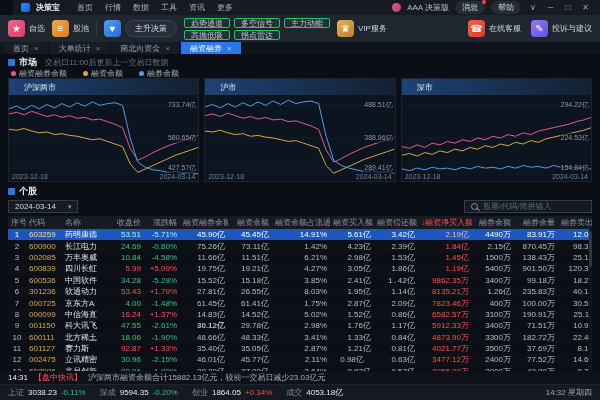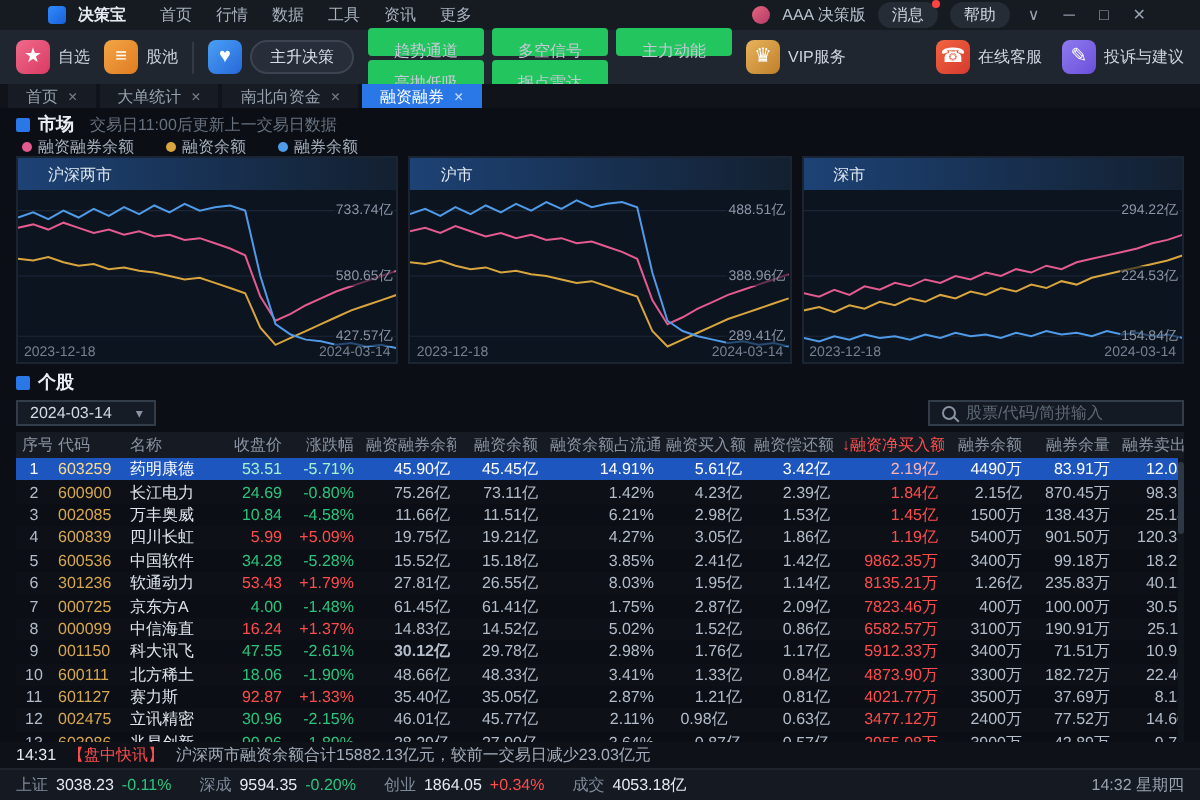--- a/index.html
+++ b/index.html
@@ -1,21 +1,21 @@
 <!DOCTYPE html>
 <html><head>
 <meta charset="utf-8">
 <style>
   * { box-sizing: border-box; margin: 0; padding: 0; }
   html,body { width:600px; height:400px; overflow:hidden; }
   body { background:#0b0f15; color:#c6ccd6; font-family:"Liberation Sans","DejaVu Sans",sans-serif; font-size:9px; }
   .app { display:flex; flex-direction:column; height:100%; }
 
   
-  .titlebar { height:15px; background:#161a21; display:flex; align-items:center; padding:0 24px; gap:6px; font-size:8px; flex:none; }
+  .titlebar { height:15px; background:#161a21; display:flex; align-items:center; padding:0 8px; gap:6px; font-size:8px; flex:none;margin-left:13px; }
   .logo { width:9px; height:9px; border-radius:2px; background:linear-gradient(135deg,#2f8cff,#1b5fd6); flex:none; }
   .app-title { color:#e6ebf2; font-weight:bold; }
   .menu { display:flex; gap:2px; margin-left:6px; }
   .menu-item { color:#a9b2bf; padding:0 5px; cursor:pointer; }
   .tb-right { margin-left:auto; display:flex; align-items:center; gap:6px; }
   .avatar { width:9px; height:9px; border-radius:50%; background:linear-gradient(135deg,#e8657e,#b03a68); flex:none; }
   .account { color:#b9c2cf; }
   .pill { background:#262c36; border-radius:7px; padding:1px 7px; color:#cfd6e0; position:relative; display:flex; align-items:center; gap:3px; }
   .badge-dot { width:4px; height:4px; background:#ff4343; border-radius:50%; position:absolute; top:-1px; right:-1px; }
   .winbtn { color:#99a2ae; padding:0 3px; font-size:8px; }
@@ -28,21 +28,21 @@
   .ci-orange { background:linear-gradient(135deg,#f2a645,#e07b22); }
   .ci-blue   { background:linear-gradient(135deg,#4aa0f5,#2668d9); }
   .ci-gold   { background:linear-gradient(135deg,#e8b35c,#c07f2a); }
   .ci-red    { background:linear-gradient(135deg,#f2653f,#d63a2f); }
   .ci-purple { background:linear-gradient(135deg,#8f7bf0,#6a4fd9); }
   .chip-label { color:#ccd4df; font-size:8px; }
   .vdiv { width:1px; height:16px; background:#323a46; }
   .btn-outline { border:1px solid #3c4452; border-radius:9px; padding:2px 9px; color:#d9dfe8; background:#272e39; font-size:8px; }
   .quick-group { display:flex; flex-direction:column; gap:2px; }
   .quick-row { display:flex; gap:4px; }
-  .quick-btn { border:7px solid #22c55e; background:#272d37; border-radius:2px; padding:0 6px; font-size:8px; color:#c2cad6; line-height:10px; height:10px; }
+  .quick-btn { border:1px solid #22c55e; background:#272d37; border-radius:2px; padding:0 6px; font-size:8px; color:#c2cad6; line-height:10px; height:10px; }
   .toolbar-right { margin-left:auto; display:flex; gap:10px; align-items:center; }
 
   
   .tabbar { height:12px; background:#10141a; display:flex; align-items:stretch; padding:0 4px; gap:2px; flex:none; }
   .tab { display:flex; align-items:center; gap:5px; padding:0 9px; font-size:8px; color:#97a0ad; background:#171c24; }
   .tab.active { background:#2a77e8; color:#fff; }
   .tab-close { opacity:.75; }
 
   
   .content { flex:1; padding:3px 8px 0; display:flex; flex-direction:column; min-height:0; }
@@ -372,21 +372,21 @@
           <div class="trow">
             <span class="cell ac " style="width: 18px;">5</span>
             <span class="cell al gold" style="width: 36px;">600536</span>
             <span class="cell al w" style="width: 50px;">中国软件</span>
             <span class="cell   down" style="width: 32px;">34.28</span>
             <span class="cell   down" style="width: 36px;">-5.28%</span>
             <span class="cell  " style="width: 48px;">15.52亿</span>
             <span class="cell  " style="width: 44px;">15.18亿</span>
             <span class="cell  " style="width: 58px;">3.85%</span>
             <span class="cell  " style="width: 44px;">2.41亿</span>
-            <span class="cell  " style="width: 44px;">1.42亿</span>
+            <span class="cell  " style="width: 44px; font-family: Liberation Mono, monospace;">1.42亿</span>
             <span class="cell  up" style="width: 54px;">9862.35万</span>
             <span class="cell  " style="width: 42px;">3400万</span>
             <span class="cell  " style="width: 44px;">99.18万</span>
             <span class="cell  " style="width: 46px;">18.27万</span>
           </div>
           <div class="trow">
             <span class="cell ac " style="width: 18px;">6</span>
             <span class="cell al gold" style="width: 36px;">301236</span>
             <span class="cell al w" style="width: 50px;">软通动力</span>
             <span class="cell   up" style="width: 32px;">53.43</span>

